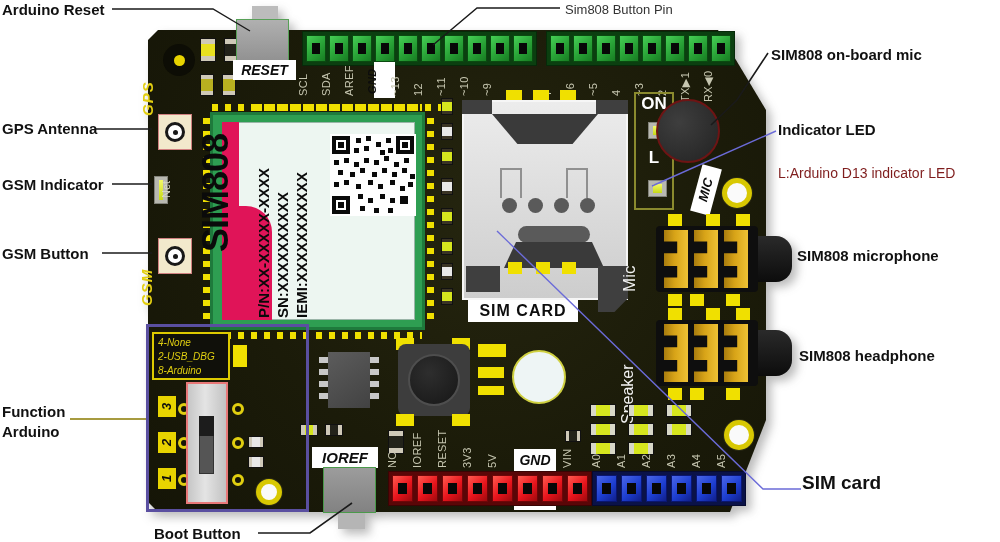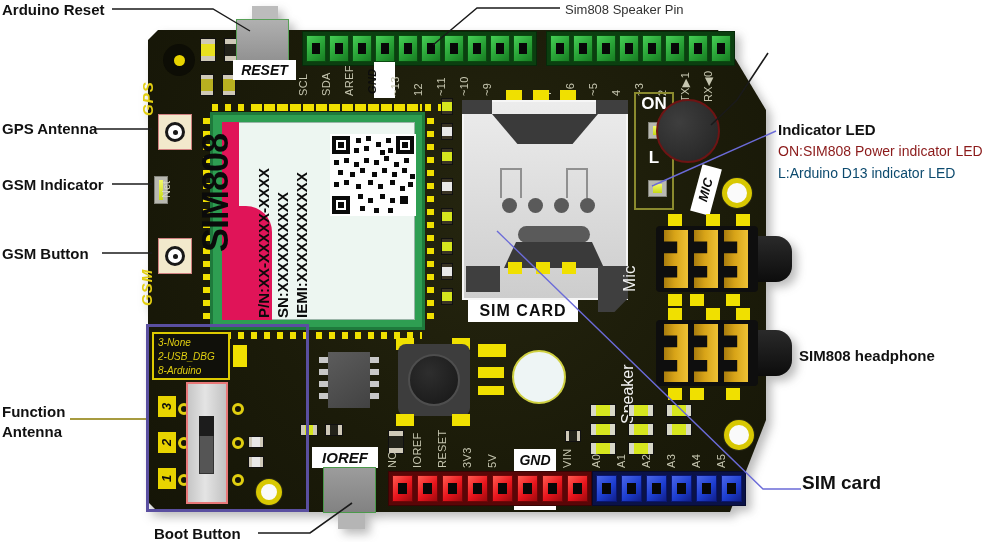--- a/index.html
+++ b/index.html
@@ -287,21 +287,21 @@
     <div class="smd" style="left:590px;top:404px;width:26px;height:13px;background:linear-gradient(90deg,#d8d8c8 0 20%,#d6e61e 20% 80%,#d8d8c8 80%);"></div>
     <div class="smd" style="left:628px;top:404px;width:26px;height:13px;background:linear-gradient(90deg,#d8d8c8 0 20%,#d6e61e 20% 80%,#d8d8c8 80%);"></div>
     <div class="smd" style="left:666px;top:404px;width:26px;height:13px;background:linear-gradient(90deg,#d8d8c8 0 20%,#d6e61e 20% 80%,#d8d8c8 80%);"></div>
     <div class="smd" style="left:590px;top:423px;width:26px;height:13px;background:linear-gradient(90deg,#d8d8c8 0 20%,#d6e61e 20% 80%,#d8d8c8 80%);"></div>
     <div class="smd" style="left:628px;top:423px;width:26px;height:13px;background:linear-gradient(90deg,#d8d8c8 0 20%,#d6e61e 20% 80%,#d8d8c8 80%);"></div>
     <div class="smd" style="left:666px;top:423px;width:26px;height:13px;background:linear-gradient(90deg,#d8d8c8 0 20%,#d6e61e 20% 80%,#d8d8c8 80%);"></div>
     <div class="smd" style="left:590px;top:442px;width:26px;height:13px;background:linear-gradient(90deg,#d8d8c8 0 20%,#d6e61e 20% 80%,#d8d8c8 80%);"></div>
     <div class="smd" style="left:628px;top:442px;width:26px;height:13px;background:linear-gradient(90deg,#d8d8c8 0 20%,#d6e61e 20% 80%,#d8d8c8 80%);"></div>
 
     <div class="abs" style="left:152px;top:332px;width:78px;height:48px;background:#10100a;border:2px solid #ddca00;color:#e0ce10;font-size:10px;line-height:14px;padding:2px 4px;font-style:italic;">
-      <div>3-None</div>
+      <div>4-None</div>
       <div>2-USB_DBG</div>
       <div>8-Arduino</div>
     </div>
     <div class="abs" style="left:158px;top:396px;width:18px;height:21px;background:#e8d400;color:#0d0d0d;font-weight:700;font-style:italic;font-size:13px;text-align:center;line-height:21px;"><span style="display:inline-block;transform:rotate(-90deg);">3</span></div>
     <div class="abs" style="left:158px;top:432px;width:18px;height:21px;background:#e8d400;color:#0d0d0d;font-weight:700;font-style:italic;font-size:13px;text-align:center;line-height:21px;"><span style="display:inline-block;transform:rotate(-90deg);">2</span></div>
     <div class="abs" style="left:158px;top:468px;width:18px;height:21px;background:#e8d400;color:#0d0d0d;font-weight:700;font-style:italic;font-size:13px;text-align:center;line-height:21px;"><span style="display:inline-block;transform:rotate(-90deg);">1</span></div>
     <div class="ring" style="left:178px;top:403px;"></div>
     <div class="ring" style="left:178px;top:437px;"></div>
     <div class="ring" style="left:178px;top:474px;"></div>
     <div class="ring" style="left:232px;top:403px;"></div>
@@ -358,25 +358,26 @@
     <polyline points="96,129 152,129" fill="none" stroke="#1a1a1a" stroke-width="1.6"></polyline>
     <polyline points="112,184 152,184" fill="none" stroke="#1a1a1a" stroke-width="1.6"></polyline>
     <polyline points="102,253 152,253" fill="none" stroke="#1a1a1a" stroke-width="1.6"></polyline>
     <polyline points="70,419 146,419" fill="none" stroke="#8a7a00" stroke-width="1.6"></polyline>
     <polyline points="258,533 310,533 352,503" fill="none" stroke="#1a1a1a" stroke-width="1.6"></polyline>
     <polyline points="776,131 652,186" fill="none" stroke="#6b6bd8" stroke-width="1.4"></polyline>
     <polyline points="497,231 763,489 801,489" fill="none" stroke="#6b6bd8" stroke-width="1.4"></polyline>
   </svg>
 
   <div class="lab" style="left:2px;top:1px;">Arduino Reset</div>
-  <div class="lab" style="left:565px;top:1px;font-weight:400;font-size:13px;color:#333;">Sim808 Speaker Pin</div>
+  <div class="lab" style="left:565px;top:1px;font-weight:400;font-size:13px;color:#333;">Sim808 Button Pin</div>
+  <div class="lab" style="left:771px;top:46px;">SIM808 on-board mic</div>
   <div class="lab" style="left:778px;top:121px;">Indicator LED</div>
-  <div class="lab" style="left:778px;top:142px;font-weight:400;font-size:14px;color:#8b1a1a;">ON:SIM808 Power indicator LED</div>
-  <div class="lab" style="left:778px;top:164px;font-weight:400;font-size:14px;color:#0c4a6e;">L:Arduino D13 indicator LED</div>
+  <div class="lab" style="left:778px;top:164px;font-weight:400;font-size:14px;color:#7f1d1d;">L:Arduino D13 indicator LED</div>
   <div class="lab" style="left:2px;top:120px;">GPS Antenna</div>
   <div class="lab" style="left:2px;top:176px;">GSM Indicator</div>
   <div class="lab" style="left:2px;top:245px;">GSM Button</div>
+  <div class="lab" style="left:797px;top:247px;">SIM808 microphone</div>
   <div class="lab" style="left:799px;top:347px;">SIM808 headphone</div>
   <div class="lab" style="left:2px;top:403px;">Function</div>
-  <div class="lab" style="left:2px;top:423px;">Antenna</div>
+  <div class="lab" style="left:2px;top:423px;">Arduino</div>
   <div class="lab" style="left:154px;top:525px;">Boot Button</div>
   <div class="lab" style="left:802px;top:474px;font-size:19px;">SIM card</div>
 </div>
 
 </body></html>

